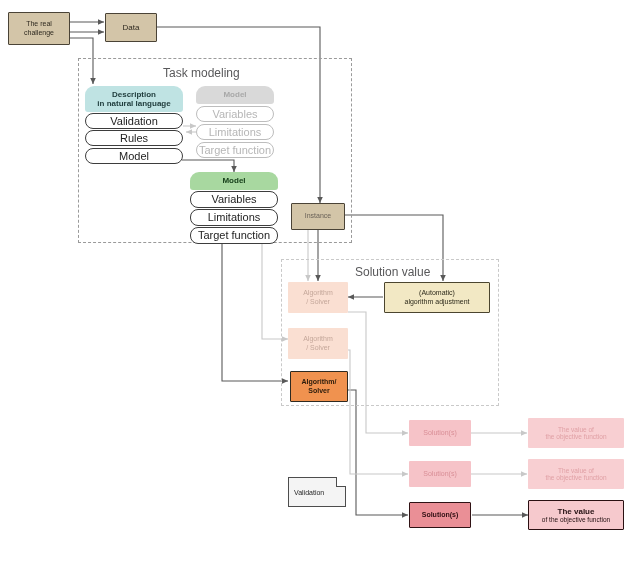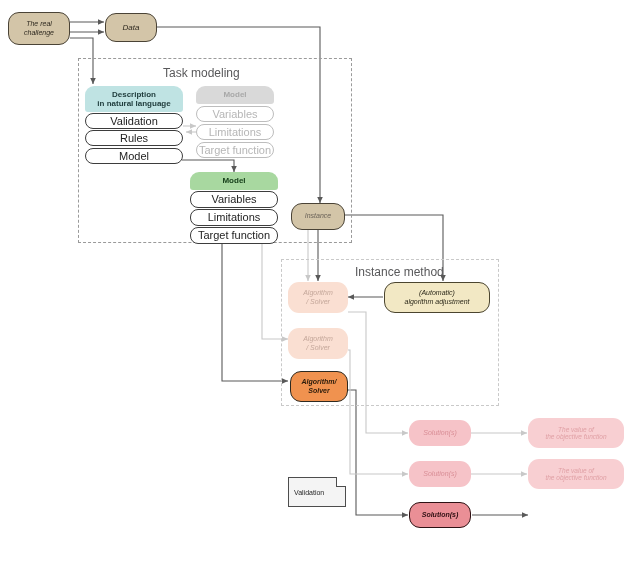--- a/index.html
+++ b/index.html
@@ -42,23 +42,22 @@
   }
   .group-ghost { border-color: #c9c9c9; }
   .group-label {
     position: absolute;
     font-size: 12px;
     color: #58585a;
     white-space: nowrap;
   }
   
   .pill {
-    border-radius: 11px;
+    border-radius: 1px;
     border: 1.3px solid #3d3d3d;
-    font-style: italic;
   }
   .stack-item {
     border-radius: 8px;
     border: 1.3px solid #3d3d3d;
     background: #ffffff;
   }
   
   .tan {
     background: #d3c5a8;
     border-color: #4a4336;
@@ -221,21 +220,21 @@
       <path d="M470,433 L527,433" marker-end="url(#ah-light)"></path>
 
       <path d="M470,474 L527,474" marker-end="url(#ah-light)"></path>
     </g>
   </svg>
 
   <div class="group" style="left:78px; top:58px; width:274px; height:185px;"></div>
   <div class="group-label" style="left:163px; top:66px;">Task modeling</div>
 
   <div class="group group-ghost" style="left:281px; top:259px; width:218px; height:147px;"></div>
-  <div class="group-label" style="left:355px; top:265px;">Instance method</div>
+  <div class="group-label" style="left:355px; top:265px;">Solution value</div>
 
   <div class="node pill tan two-line" style="left:8px; top:12px; width:62px; height:33px;">
     <span class="t-small">The real</span>
     <span class="t-small">challenge</span>
   </div>
 
   <div class="node pill tan" style="left:105px; top:13px; width:52px; height:29px;">
     <span class="t-node">Data</span>
   </div>
 
@@ -314,19 +313,23 @@
   </div>
 
   <div class="node pill val-ghost two-line" style="left:528px; top:418px; width:96px; height:30px;">
     <span>The value of</span>
     <span>the objective function</span>
   </div>
   <div class="node pill val-ghost two-line" style="left:528px; top:459px; width:96px; height:30px;">
     <span>The value of</span>
     <span>the objective function</span>
   </div>
+  <div class="node pill val two-line" style="left:528px; top:500px; width:96px; height:30px;">
+    <span class="t-title">The value</span>
+    <span class="t-sub">of the objective function</span>
+  </div>
 
   <div class="doc" style="left:288px; top:477px; width:58px; height:30px;">
     <span class="t-small">Validation</span>
     <span class="doc-fold"></span>
   </div>
 
 </div>
 
 </body></html>

